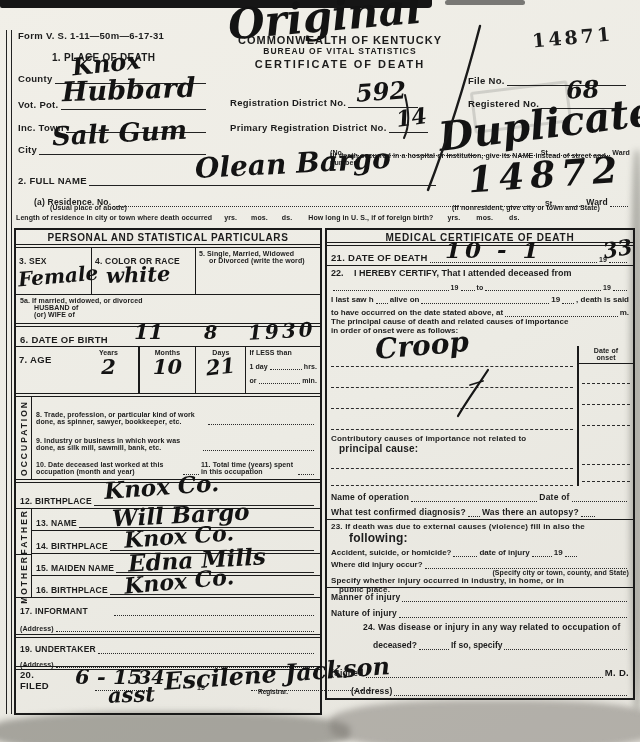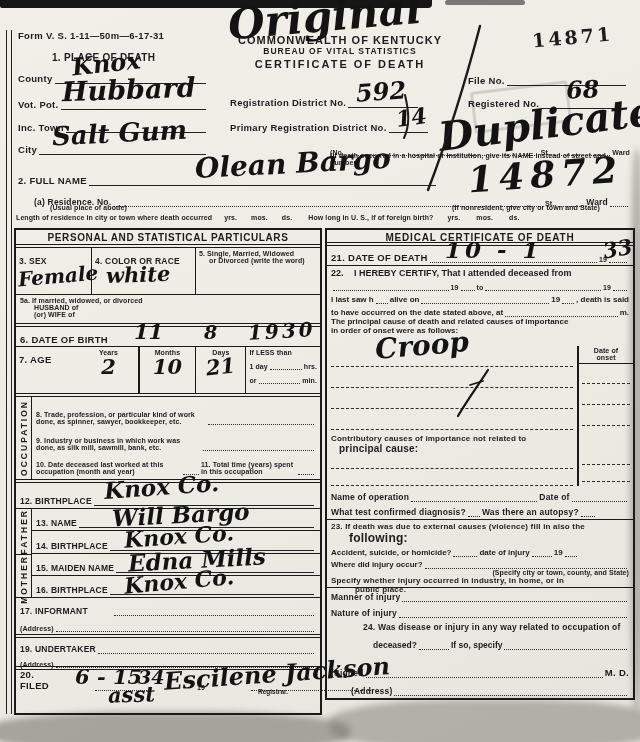--- a/index.html
+++ b/index.html
@@ -394,21 +394,21 @@
           <span class="d" style="flex:0 0 20px;"></span>
         <span>19</span>
           <span class="d" style="flex:0 0 12px;"></span>
       </div>
       <div class="row" style="height:12px;font-size:8px;font-weight:bold;">
         <span>Where did injury occur?</span>
           <span class="d"></span>
       </div>
       <div class="lbl7 ctr" style="text-align:right;">(Specify city or town, county, and State)</div>
       <div class="lbl" style="font-size:8px;">Specify whether injury occurred in industry, in home, or in</div>
-      <div class="lbl" style="font-size:8px;margin-left:24px;">public place.</div>
+      <div class="lbl" style="font-size:8px;margin-left:8px;">public place.</div>
     </div>
 
     <div class="sect row" style="height:16px;">
       <span class="lbl">Manner of injury</span>
         <span class="d"></span>
     </div>
     <div class="sect row" style="height:16px;">
       <span class="lbl">Nature of injury</span>
         <span class="d"></span>
     </div>

